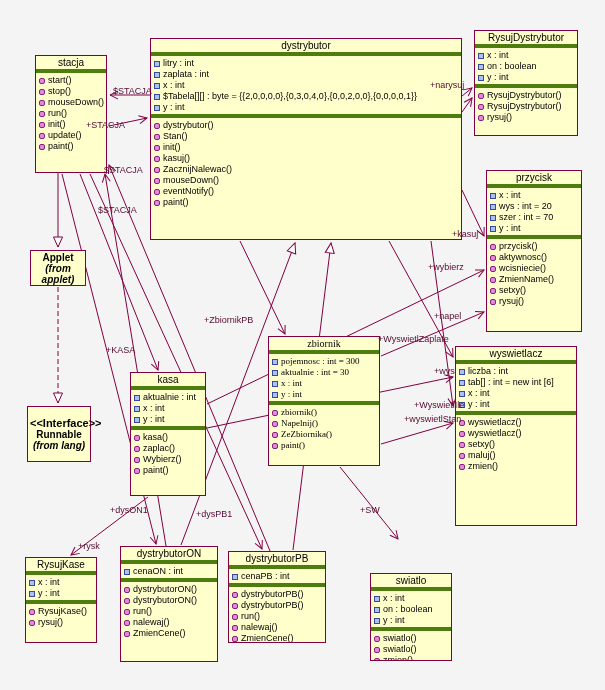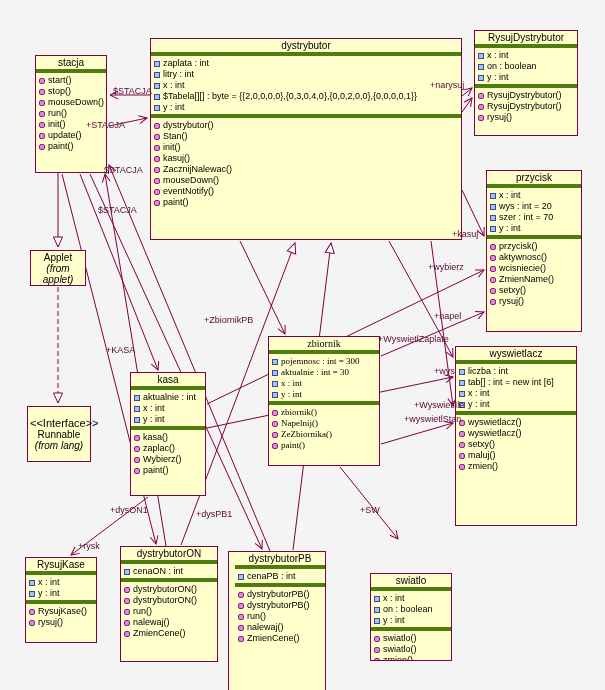--- a/index.html
+++ b/index.html
@@ -4,21 +4,21 @@
 <style>
   * { margin:0; padding:0; box-sizing:border-box; }
   html,body { width:605px; height:690px; }
   body { background:#f4f4f4; font-family:"Liberation Sans", sans-serif; position:relative; overflow:hidden; }
   #canvas { position:absolute; left:0; top:0; width:605px; height:690px; }
   #edges { position:absolute; left:0; top:0; }
   #boxes, #labels { position:absolute; left:0; top:0; width:100%; height:100%; pointer-events:none; }
   #boxes .cls, #labels .edge-label { pointer-events:auto; }
 
   .cls { position:absolute; background:#ffffcc; border:1px solid #800040; display:flex; flex-direction:column; font-size:9px; color:#000; }
-  .cls.pkg { justify-content:center; }
+  .cls.pkg { justify-content:center;font-weight:bold; }
   .cls-head { text-align:center; padding:1px 2px; }
   .cls-name { font-size:10px; }
   .stereo { font-size:11px; }
   .cls-sub { font-size:10px; font-style:italic; }
   .compartment { border-top:4px solid #4d7c0f; padding:2px 1px 1px 1px; overflow:hidden; }
   .ops { flex:1; }
   .member { display:flex; align-items:center; gap:3px; line-height:11px; white-space:nowrap; padding-left:2px; overflow:hidden; }
   .attr-icon { display:inline-block; width:6px; height:6px; flex:0 0 6px; background:#a8c4ec; border:1px solid #3848a0; }
   .op-icon { display:inline-block; width:6px; height:6px; flex:0 0 6px; background:#e08ad8; border:1px solid #8a2086; border-radius:2px; }
   .edge-label { position:absolute; font-size:9px; color:#550a30; white-space:nowrap; }
@@ -98,25 +98,25 @@
           </div>
         </div>
       </div>
       <div class="cls" style="left: 150px; top: 38px; width: 312px; height: 202px;">
         <div class="cls-head">
           <div class="cls-name">dystrybutor</div>
         </div>
         <div class="compartment attrs">
           <div class="member">
             <span class="attr-icon"></span>
+            <span>litry : int</span>
+          </div>
+          <div class="member">
+            <span class="attr-icon"></span>
             <span>zaplata : int</span>
-          </div>
-          <div class="member">
-            <span class="attr-icon"></span>
-            <span>litry : int</span>
           </div>
           <div class="member">
             <span class="attr-icon"></span>
             <span>x : int</span>
           </div>
           <div class="member">
             <span class="attr-icon"></span>
             <span>$Tabela[][] : byte = {{2,0,0,0,0},{0,3,0,4,0},{0,0,2,0,0},{0,0,0,0,1}}</span>
           </div>
           <div class="member">
@@ -428,21 +428,21 @@
           <div class="member">
             <span class="op-icon"></span>
             <span>nalewaj()</span>
           </div>
           <div class="member">
             <span class="op-icon"></span>
             <span>ZmienCene()</span>
           </div>
         </div>
       </div>
-      <div class="cls" style="left: 228px; top: 551px; width: 98px; height: 140px; padding-left: 6px;">
+      <div class="cls" style="left: 228px; top: 551px; width: 98px; height: 92px;">
         <div class="cls-head">
           <div class="cls-name">dystrybutorPB</div>
         </div>
         <div class="compartment attrs">
           <div class="member">
             <span class="attr-icon"></span>
             <span>cenaPB : int</span>
           </div>
         </div>
         <div class="compartment ops">

